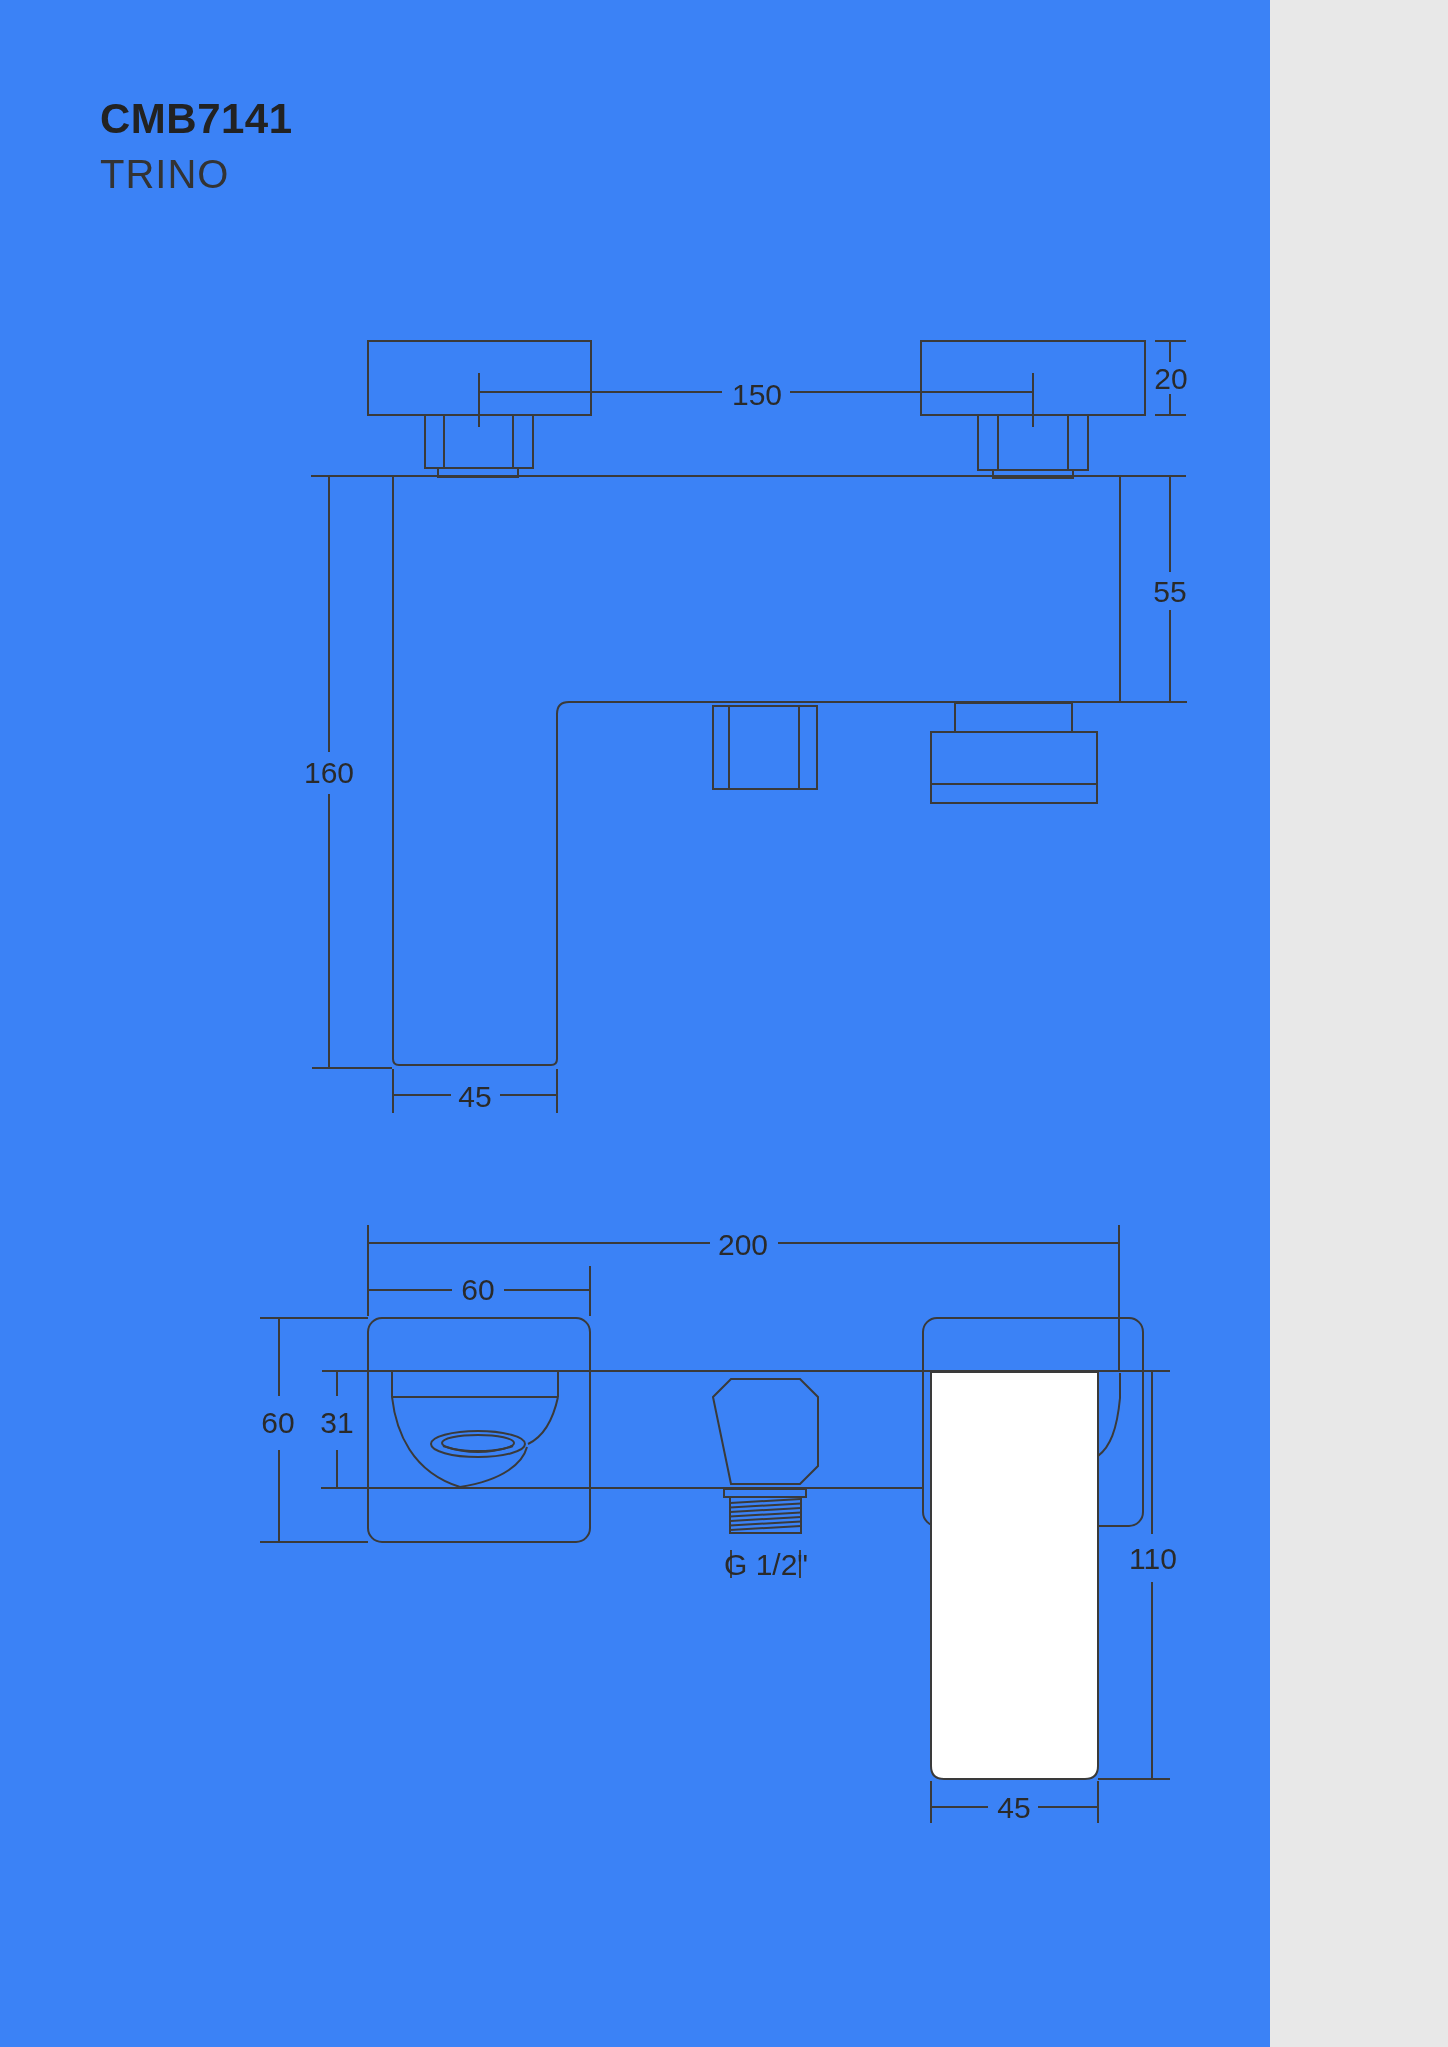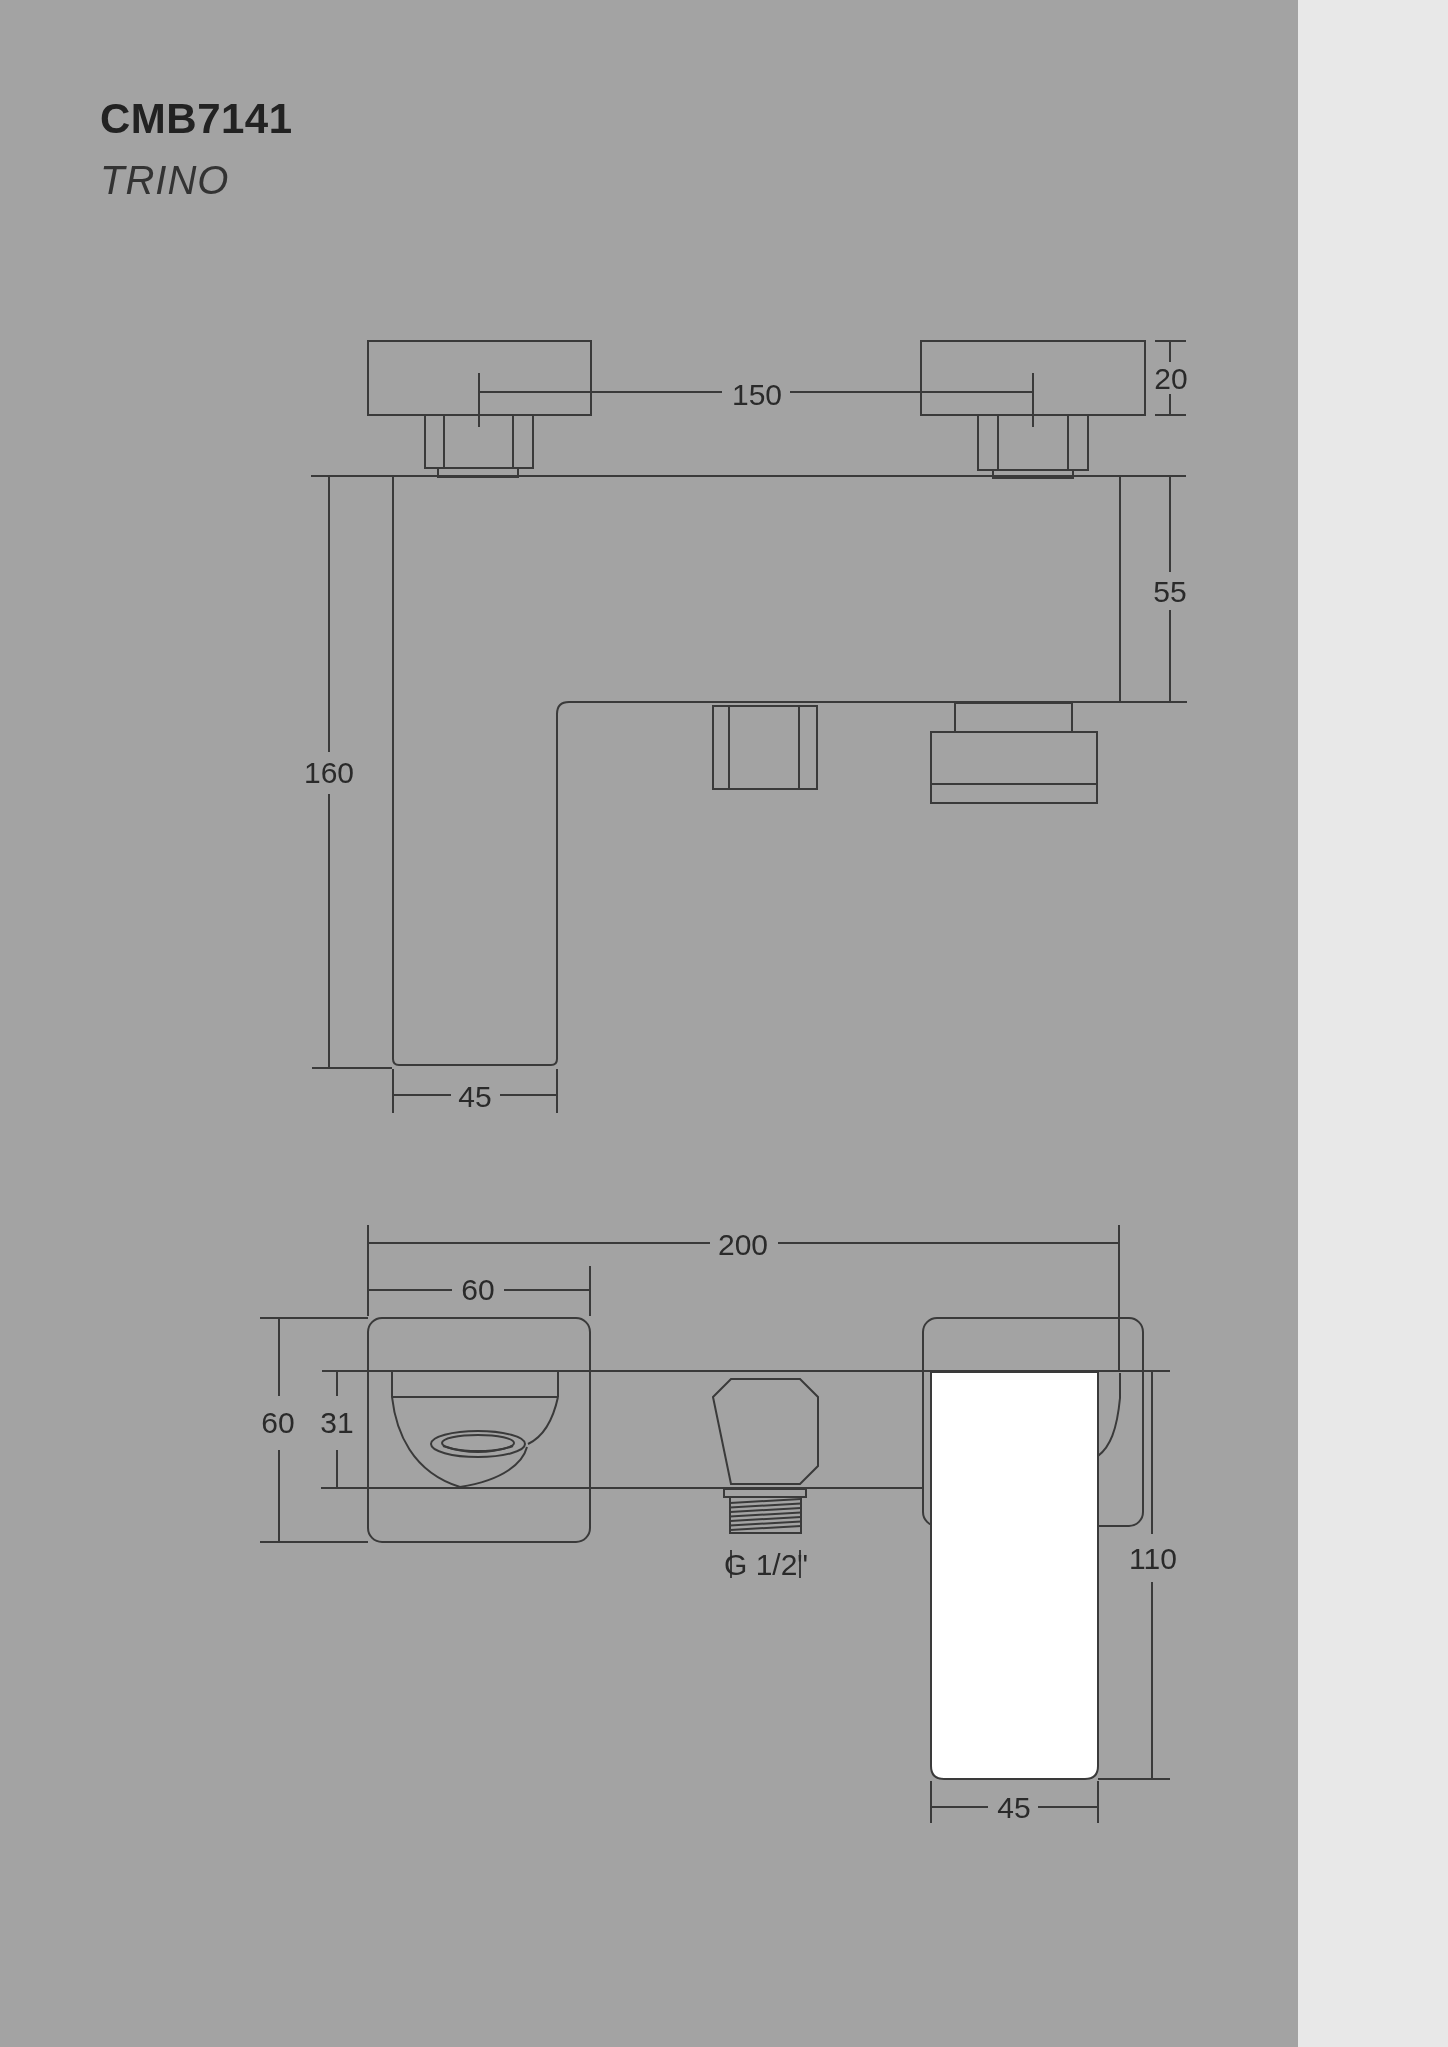--- a/index.html
+++ b/index.html
@@ -1,31 +1,30 @@
 <!DOCTYPE html>
 <html><head>
 <meta charset="utf-8">
 <style>
   html,body{margin:0;padding:0;background:#e8e8e8;}
   .page{
     position:relative;
     width:1270px;height:2047px;
-    background:#a3a3a3;
+    background:#3b82f6;
     font-family:"Liberation Sans", sans-serif;
     overflow:hidden;
-    padding-left:28px;
   }
   .title-block{position:absolute;left:100px;top:96px;}
   .product-code{
     font-size:42px;font-weight:bold;color:#222222;
     letter-spacing:0.5px;line-height:1.1;
   }
   .product-name{
     font-size:40px;font-weight:normal;color:#333333;
-    letter-spacing:1px;line-height:1.2;margin-top:14px;font-style:italic;
+    letter-spacing:1px;line-height:1.2;margin-top:8px;
   }
   svg.drawing{position:absolute;left:0;top:0;}
   svg .ln{stroke:#3a3a3a;stroke-width:2;fill:none;stroke-linecap:butt;}
   svg .fill-white{fill:#ffffff;}
   svg text.dim{
     font-family:"Liberation Sans", sans-serif;
     font-size:30px;fill:#2a2a2a;
     text-anchor:middle;dominant-baseline:central;
   }
 </style>

